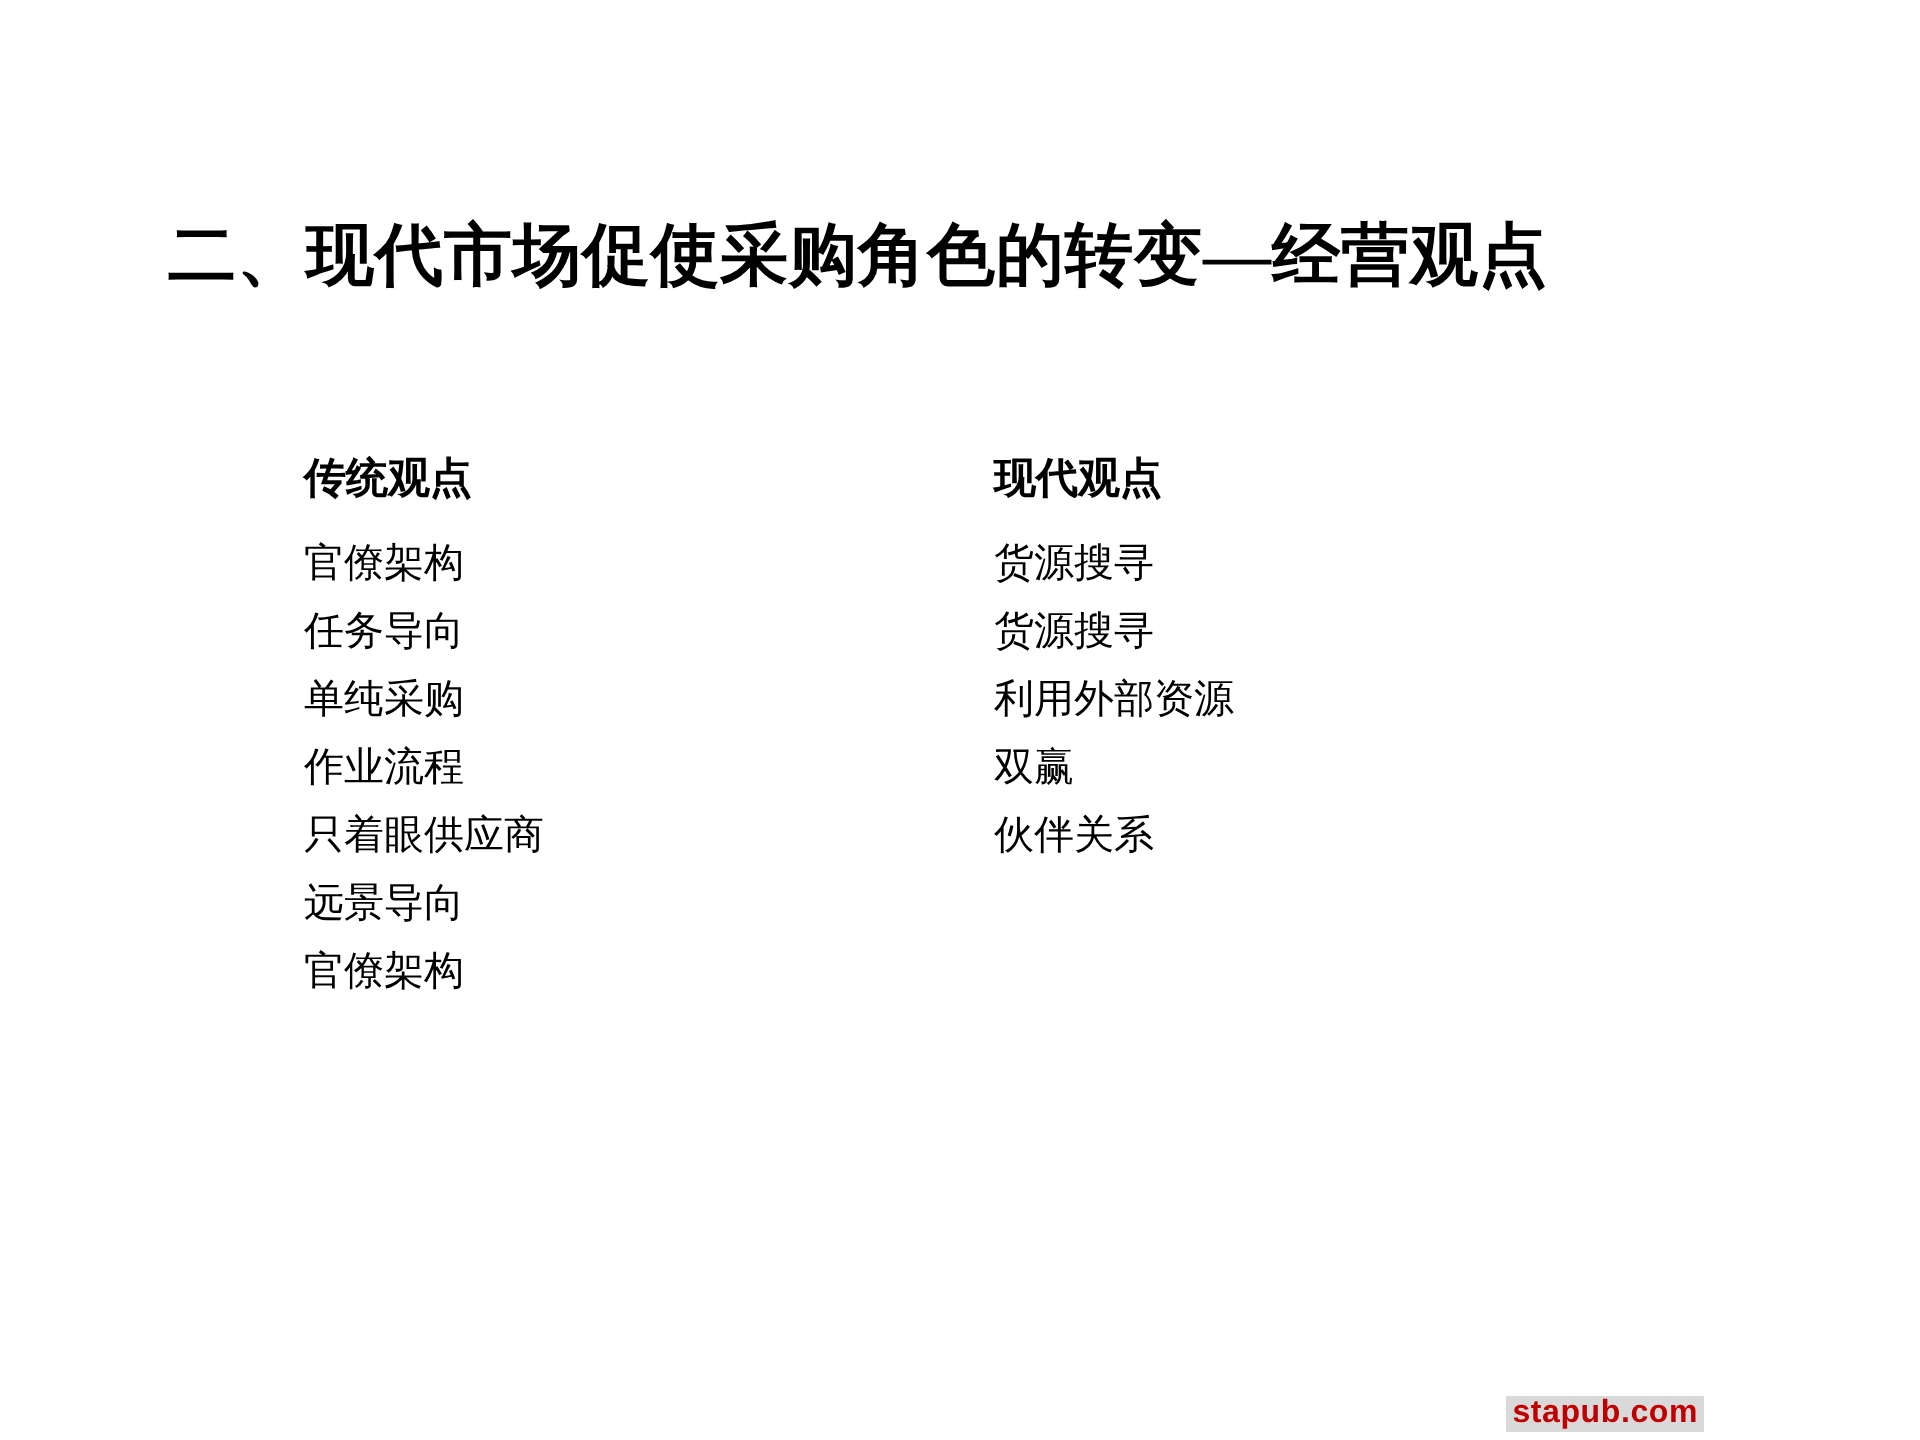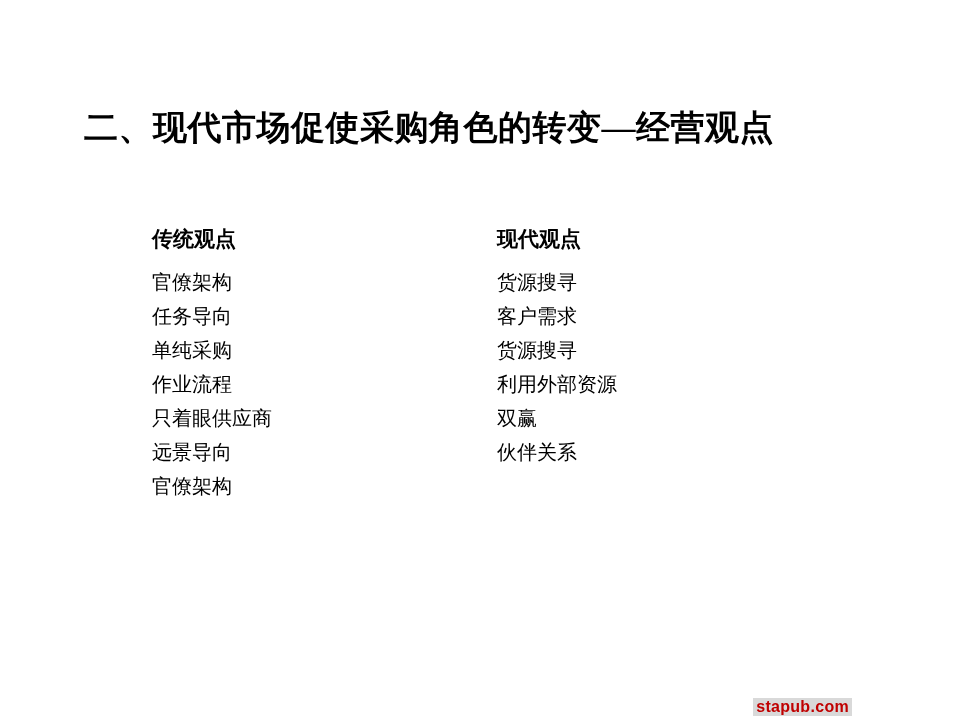--- a/index.html
+++ b/index.html
@@ -90,21 +90,20 @@
       <div class="col-item">单纯采购</div>
       <div class="col-item">作业流程</div>
       <div class="col-item">只着眼供应商</div>
       <div class="col-item">远景导向</div>
       <div class="col-item">官僚架构</div>
     </div>
 
     <div class="column right">
       <div class="col-head">现代观点</div>
       <div class="col-item">货源搜寻</div>
-      <div class="col-item">客户需求</div>
       <div class="col-item">货源搜寻</div>
       <div class="col-item">利用外部资源</div>
       <div class="col-item">双赢</div>
       <div class="col-item">伙伴关系</div>
     </div>
 
   </div>
 
   <div class="watermark">stapub.com</div>
 

